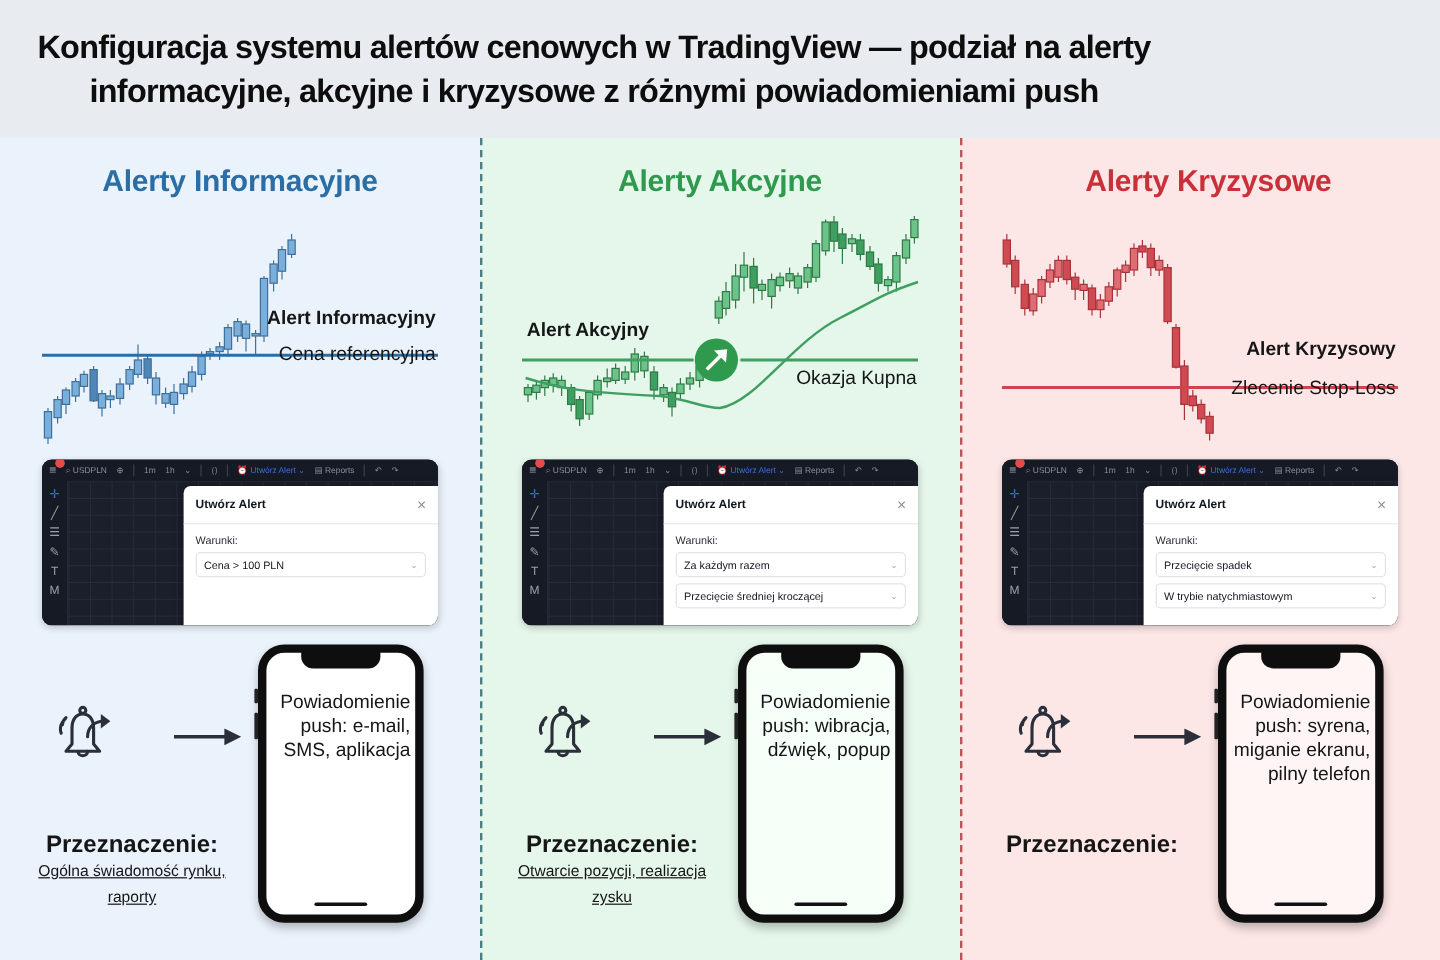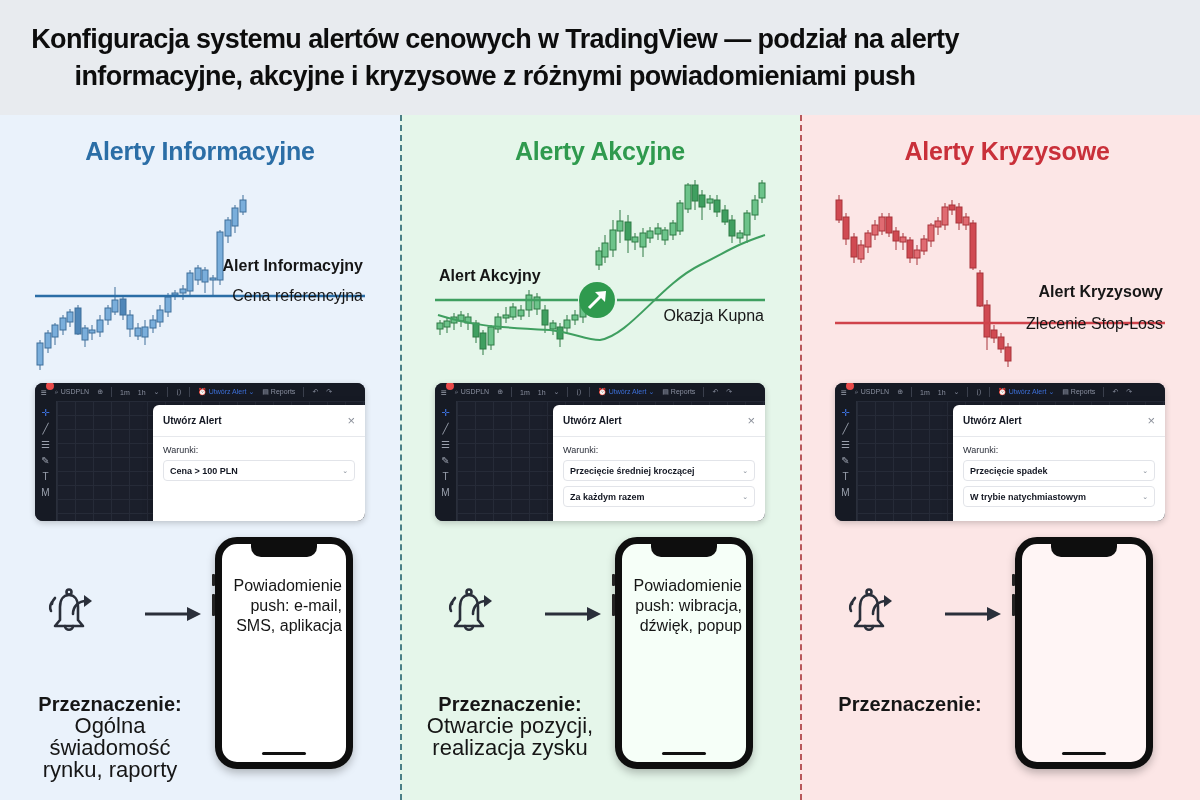--- a/index.html
+++ b/index.html
@@ -41,38 +41,38 @@
   .tv-grid { position: absolute; left: 22px; top: 18px; right: 0; bottom: 0;
     background-image: linear-gradient(#262b38 1px, transparent 1px), linear-gradient(90deg, #262b38 1px, transparent 1px);
     background-size: 18px 14px; }
 
   .dialog { position: absolute; left: 118px; top: 22px; width: 212px; height: 116px; background: #fff; border-radius: 6px 0 0 0; box-shadow: -2px 0 8px rgba(0,0,0,0.25); }
   .dialog-head { height: 32px; border-bottom: 1px solid #e6e8ec; display: flex; align-items: center; justify-content: space-between; padding: 0 10px; }
   .dialog-title { font-size: 10px; font-weight: 600; color: #131722; }
   .dialog-close { font-size: 13px; color: #8a8f99; cursor: pointer; }
   .dialog-body { padding: 8px 10px; }
   .field-label { font-size: 9px; color: #2a2e39; margin-bottom: 5px; }
-  .select { height: 21px; border: 1px solid #e2e4e9; border-radius: 4px; display: flex; align-items: center; justify-content: space-between; padding: 1px 6px; margin-bottom: 5px; font-size: 9px; color: #131722; cursor: pointer; font-weight: bold; }
+  .select { height: 21px; border: 1px solid #e2e4e9; border-radius: 4px; display: flex; align-items: center; justify-content: space-between; padding: 1px 6px; margin-bottom: 5px; font-size: 9px; color: #131722; cursor: pointer; }
   .select .chev { font-size: 7px; color: #9aa0aa; }
 
   
   .bell { position: absolute; left: 40px; top: 465px; width: 60px; height: 60px; }
   .arrow { position: absolute; left: 145px; top: 492px; width: 56px; height: 14px; }
   .phone { position: absolute; left: 215px; top: 422px; width: 138px; height: 232px; border: 7px solid #0e0e0e; border-radius: 22px; background: #fff; box-shadow: 0 4px 8px rgba(0,0,0,0.25); }
   .info .phone { background: #ffffff; }
   .action .phone { background: #f6fff8; }
   .crisis .phone { background: #fff5f5; }
   .phone .notch { position: absolute; top: -1px; left: 50%; transform: translateX(-50%); width: 66px; height: 14px; background: #0e0e0e; border-radius: 0 0 10px 10px; }
   .phone .home { position: absolute; bottom: 7px; left: 50%; transform: translateX(-50%); width: 44px; height: 3px; background: #111; border-radius: 2px; }
   .phone .side-btn { position: absolute; left: -10px; width: 3px; background: #222; border-radius: 1px; }
   .phone-text { position: absolute; top: 32px; left: 4px; right: 4px; text-align: right; font-size: 16px; line-height: 20px; color: #161616; }
 
   .purpose { position: absolute; left: 20px; top: 578px; width: 180px; text-align: center; }
   .purpose-label { font-size: 20px; font-weight: 700; color: #161616; line-height: 22px; }
-  .purpose-text { font-size: 22px; color: #161616; line-height: 22px; }
+  .purpose-text { font-size: 13px; color: #161616; line-height: 22px; text-decoration: underline; }
 </style>
 </head>
 <body>
 
 <header class="header">
   <h1>Konfiguracja systemu alertów cenowych w TradingView — podział na alerty informacyjne, akcyjne i kryzysowe z różnymi powiadomieniami push</h1>
 </header>
 
 <div class="panels">
 
@@ -349,25 +349,25 @@
       </div>
       <div class="tv-grid"></div>
       <div class="dialog">
         <div class="dialog-head">
           <span class="dialog-title">Utwórz Alert</span>
           <span class="dialog-close">×</span>
         </div>
         <div class="dialog-body">
           <div class="field-label">Warunki:</div>
           <div class="select">
-              <span>Przecięcie średniej kroczącej</span>
+              <span>Za każdym razem</span>
               <span class="chev">⌄</span>
             </div>
           <div class="select">
-              <span>Za każdym razem</span>
+              <span>Przecięcie średniej kroczącej</span>
               <span class="chev">⌄</span>
             </div>
         </div>
       </div>
     </div>
 
     <svg class="bell" viewBox="0 0 60 60">
       <g fill="none" stroke="#2a2f3a" stroke-width="2.6" stroke-linecap="round" stroke-linejoin="round">
         <path d="M20 40 L20 27 C20 19 24 15 29 15 C34 15 38 19 38 27 L38 40 L43 46 L15 46 Z"></path>
         <path d="M25 46 C25 51 33 51 33 46"></path>
@@ -515,20 +515,21 @@
       <path d="M44 15 L52 21 L44 27 Z" fill="#2a2f3a"></path>
     </svg>
     <svg class="arrow" viewBox="0 0 56 14">
       <line x1="0" y1="7" x2="46" y2="7" stroke="#2a2f3a" stroke-width="3"></line>
       <path d="M42 0 L56 7 L42 14 Z" fill="#2a2f3a"></path>
     </svg>
     <div class="phone">
       <div class="notch"></div>
       <div class="side-btn" style="top:30px;height:12px;"></div>
       <div class="side-btn" style="top:50px;height:22px;"></div>
+      <div class="phone-text">Powiadomienie push: syrena, miganie ekranu, pilny telefon</div>
       <div class="home"></div>
     </div>
     <div class="purpose">
       <div class="purpose-label">Przeznaczenie:</div>
     </div>
   </section>
 
   <div class="divider d1"></div>
   <div class="divider d2"></div>
 </div>

